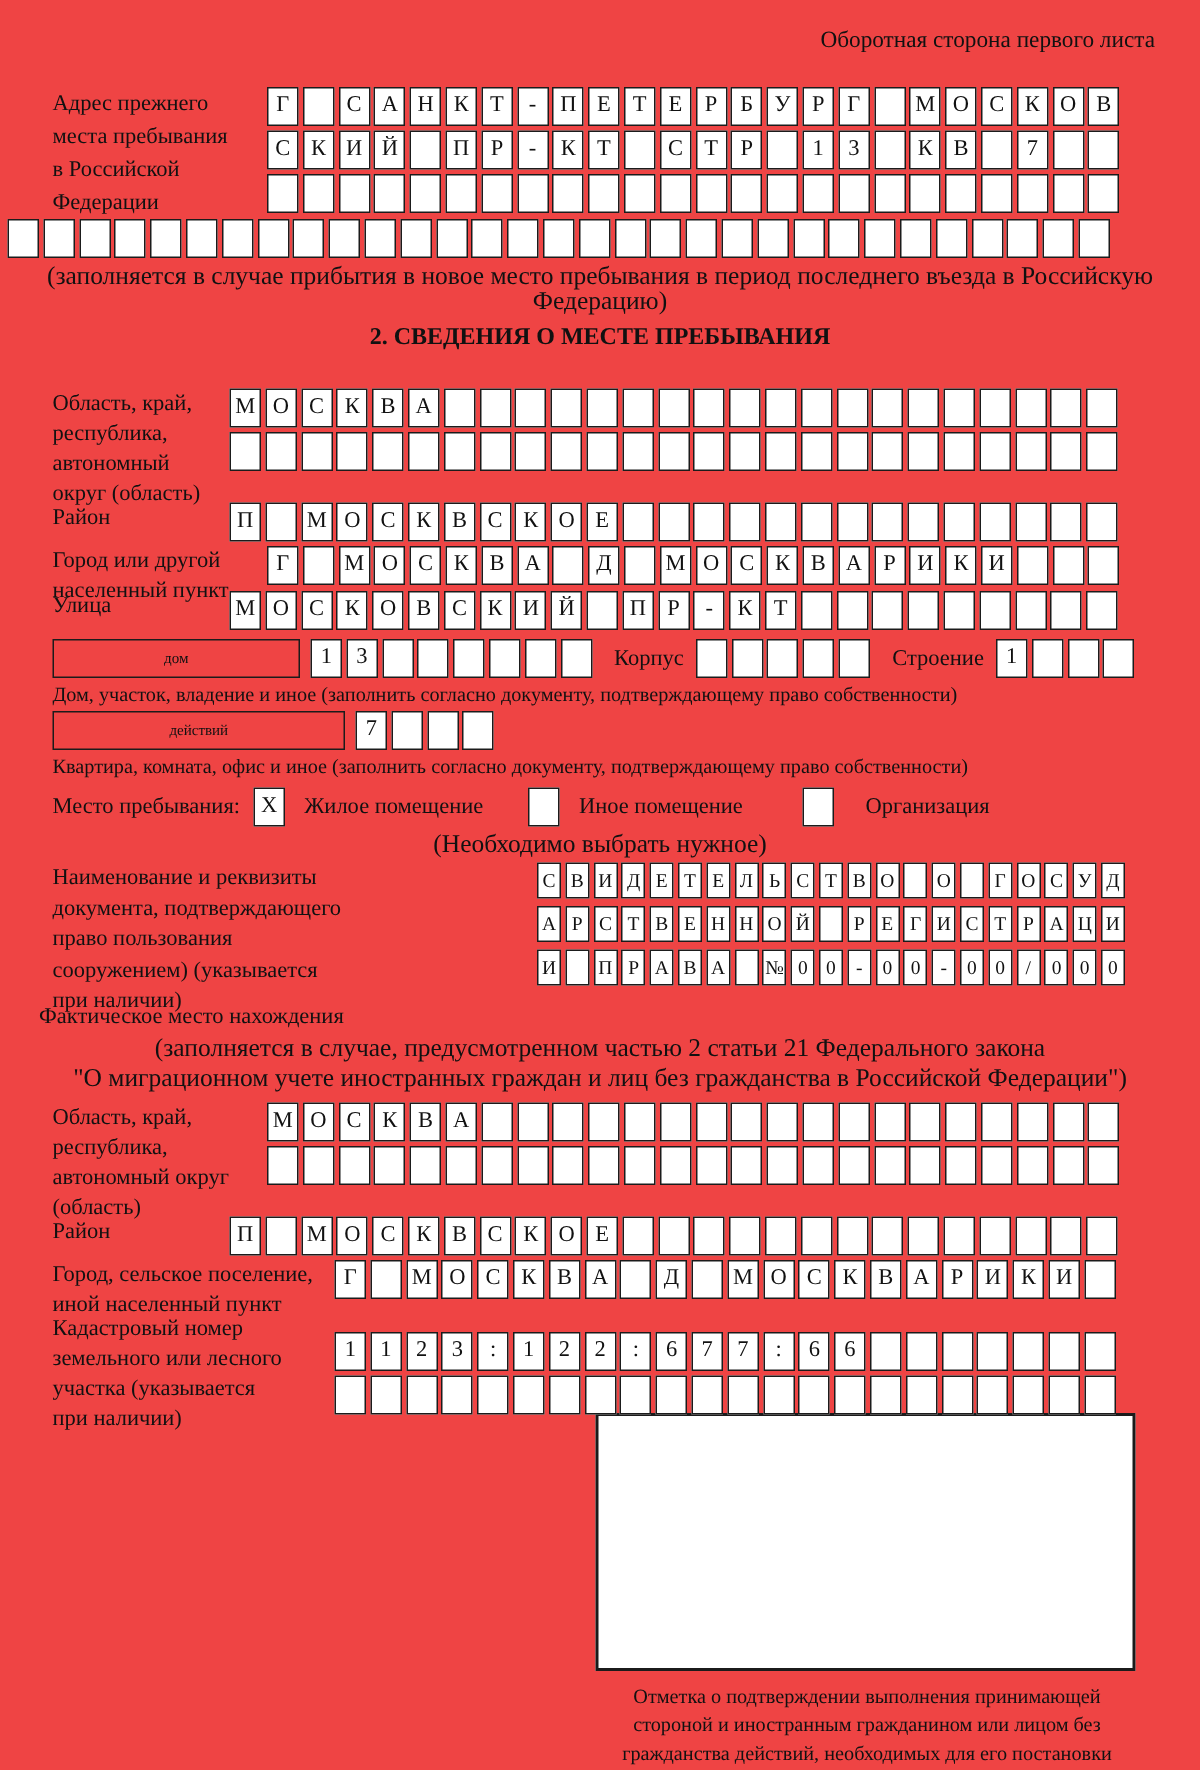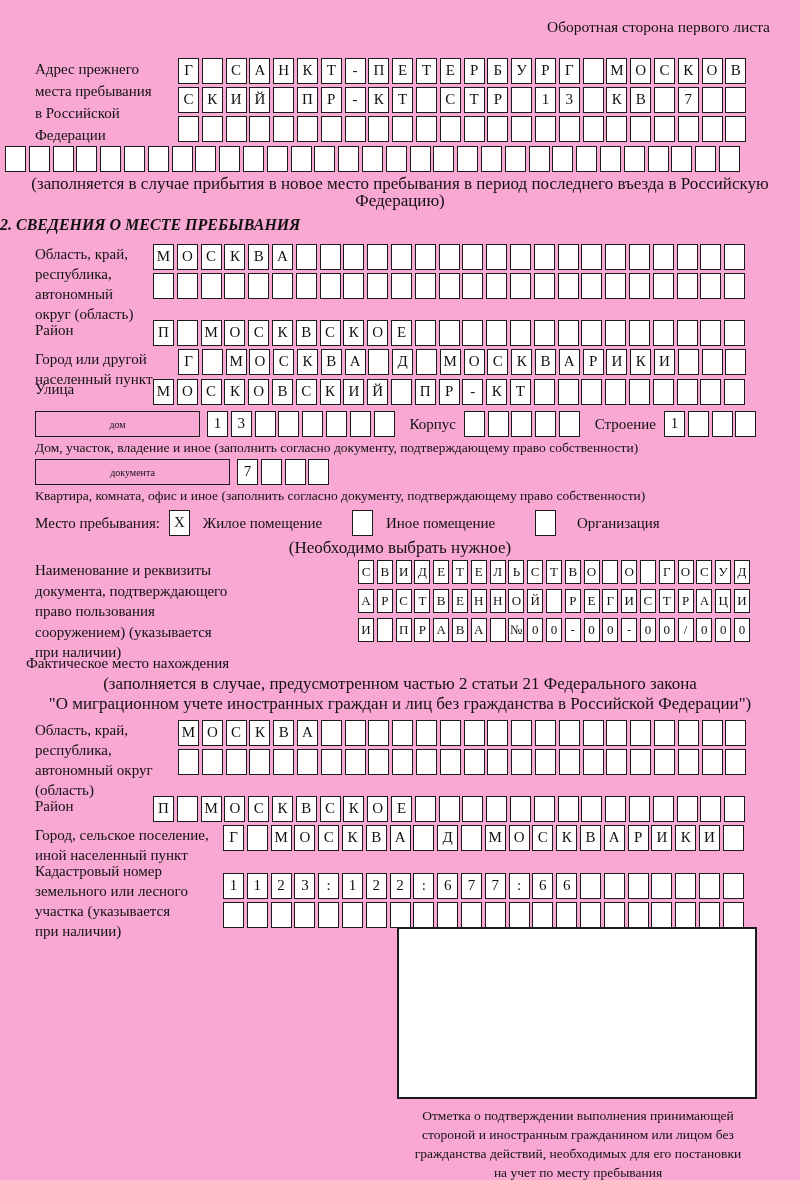--- a/index.html
+++ b/index.html
@@ -1,19 +1,19 @@
 <!DOCTYPE html>
 <html><head>
 <meta charset="utf-8">
 <style>
   * { box-sizing: border-box; }
   html, body { margin: 0; padding: 0; background: #ffffff; }
   .page {
     position: relative; width: 800px; height: 1180px; overflow: hidden;
-    background: #f9a8d4; color: #111;
+    background: #ef4444; color: #111;
     font-family: "Liberation Serif", "DejaVu Serif", serif;
   }
   .right-head { text-align: right; font-size: 15.5px; margin: 18px 30px 22px 0; }
 
   .frow { display: flex; align-items: flex-start; margin-left: 35px; }
   .flabel { flex-shrink: 0; font-size: 15px; line-height: 20px; }
   .flabel.lh22 { line-height: 22px; }
   .w143 { width: 143px; }
   .w118 { width: 118px; }
   .w188 { width: 188px; }
@@ -27,21 +27,21 @@
     background: #fff;
   }
   .doc-cells .cell { width: 16px; height: 24px; margin-right: 2.8px; font-size: 13px; line-height: 21px; }
   .doc-cells.cellrow { margin-bottom: 5px; }
   .fullrow { margin-left: 5px; margin-bottom: 0; }
 
   .note { font-size: 17px; line-height: 17px; }
   .note.center { text-align: center; margin-top: 3px; }
   .note.left { margin: 2px 0 3px 35px; font-size: 13.5px; }
 
-  .sec-title { text-align: left; font-weight: bold; font-size: 16px; margin: 7px 0 10px; font-style: italic; }
+  .sec-title { text-align: center; font-weight: bold; font-size: 16px; margin: 7px 0 25px; }
   .sub-title { text-align: left; font-weight: normal; font-size: 15px; margin-top: -8px; padding-left: 26px; }
 
   .hrow { display: flex; align-items: flex-start; margin-left: 35px; }
   .hrow .cellrow { margin-bottom: 0; }
   .fieldbox {
     height: 26px; border: 1.5px solid #1b1b1b; display: flex; align-items: center;
     justify-content: center; font-size: 10px; flex-shrink: 0; margin-right: 7px;
   }
   .w165 { width: 165px; }
   .w195 { width: 195px; }
@@ -377,21 +377,21 @@
     <div class="cellrow">
         <span class="cell">1</span>
         <span class="cell"></span>
         <span class="cell"></span>
         <span class="cell"></span>
       </div>
   </div>
   <div class="note left">Дом, участок, владение и иное (заполнить согласно документу, подтверждающему право собственности)</div>
 
   <div class="hrow mt3">
-    <div class="fieldbox w195">документа</div>
+    <div class="fieldbox w195">действий</div>
     <div class="cellrow">
         <span class="cell">7</span>
         <span class="cell"></span>
         <span class="cell"></span>
         <span class="cell"></span>
       </div>
   </div>
   <div class="note left">Квартира, комната, офис и иное (заполнить согласно документу, подтверждающему право собственности)</div>
 
   <div class="hrow mt6">

